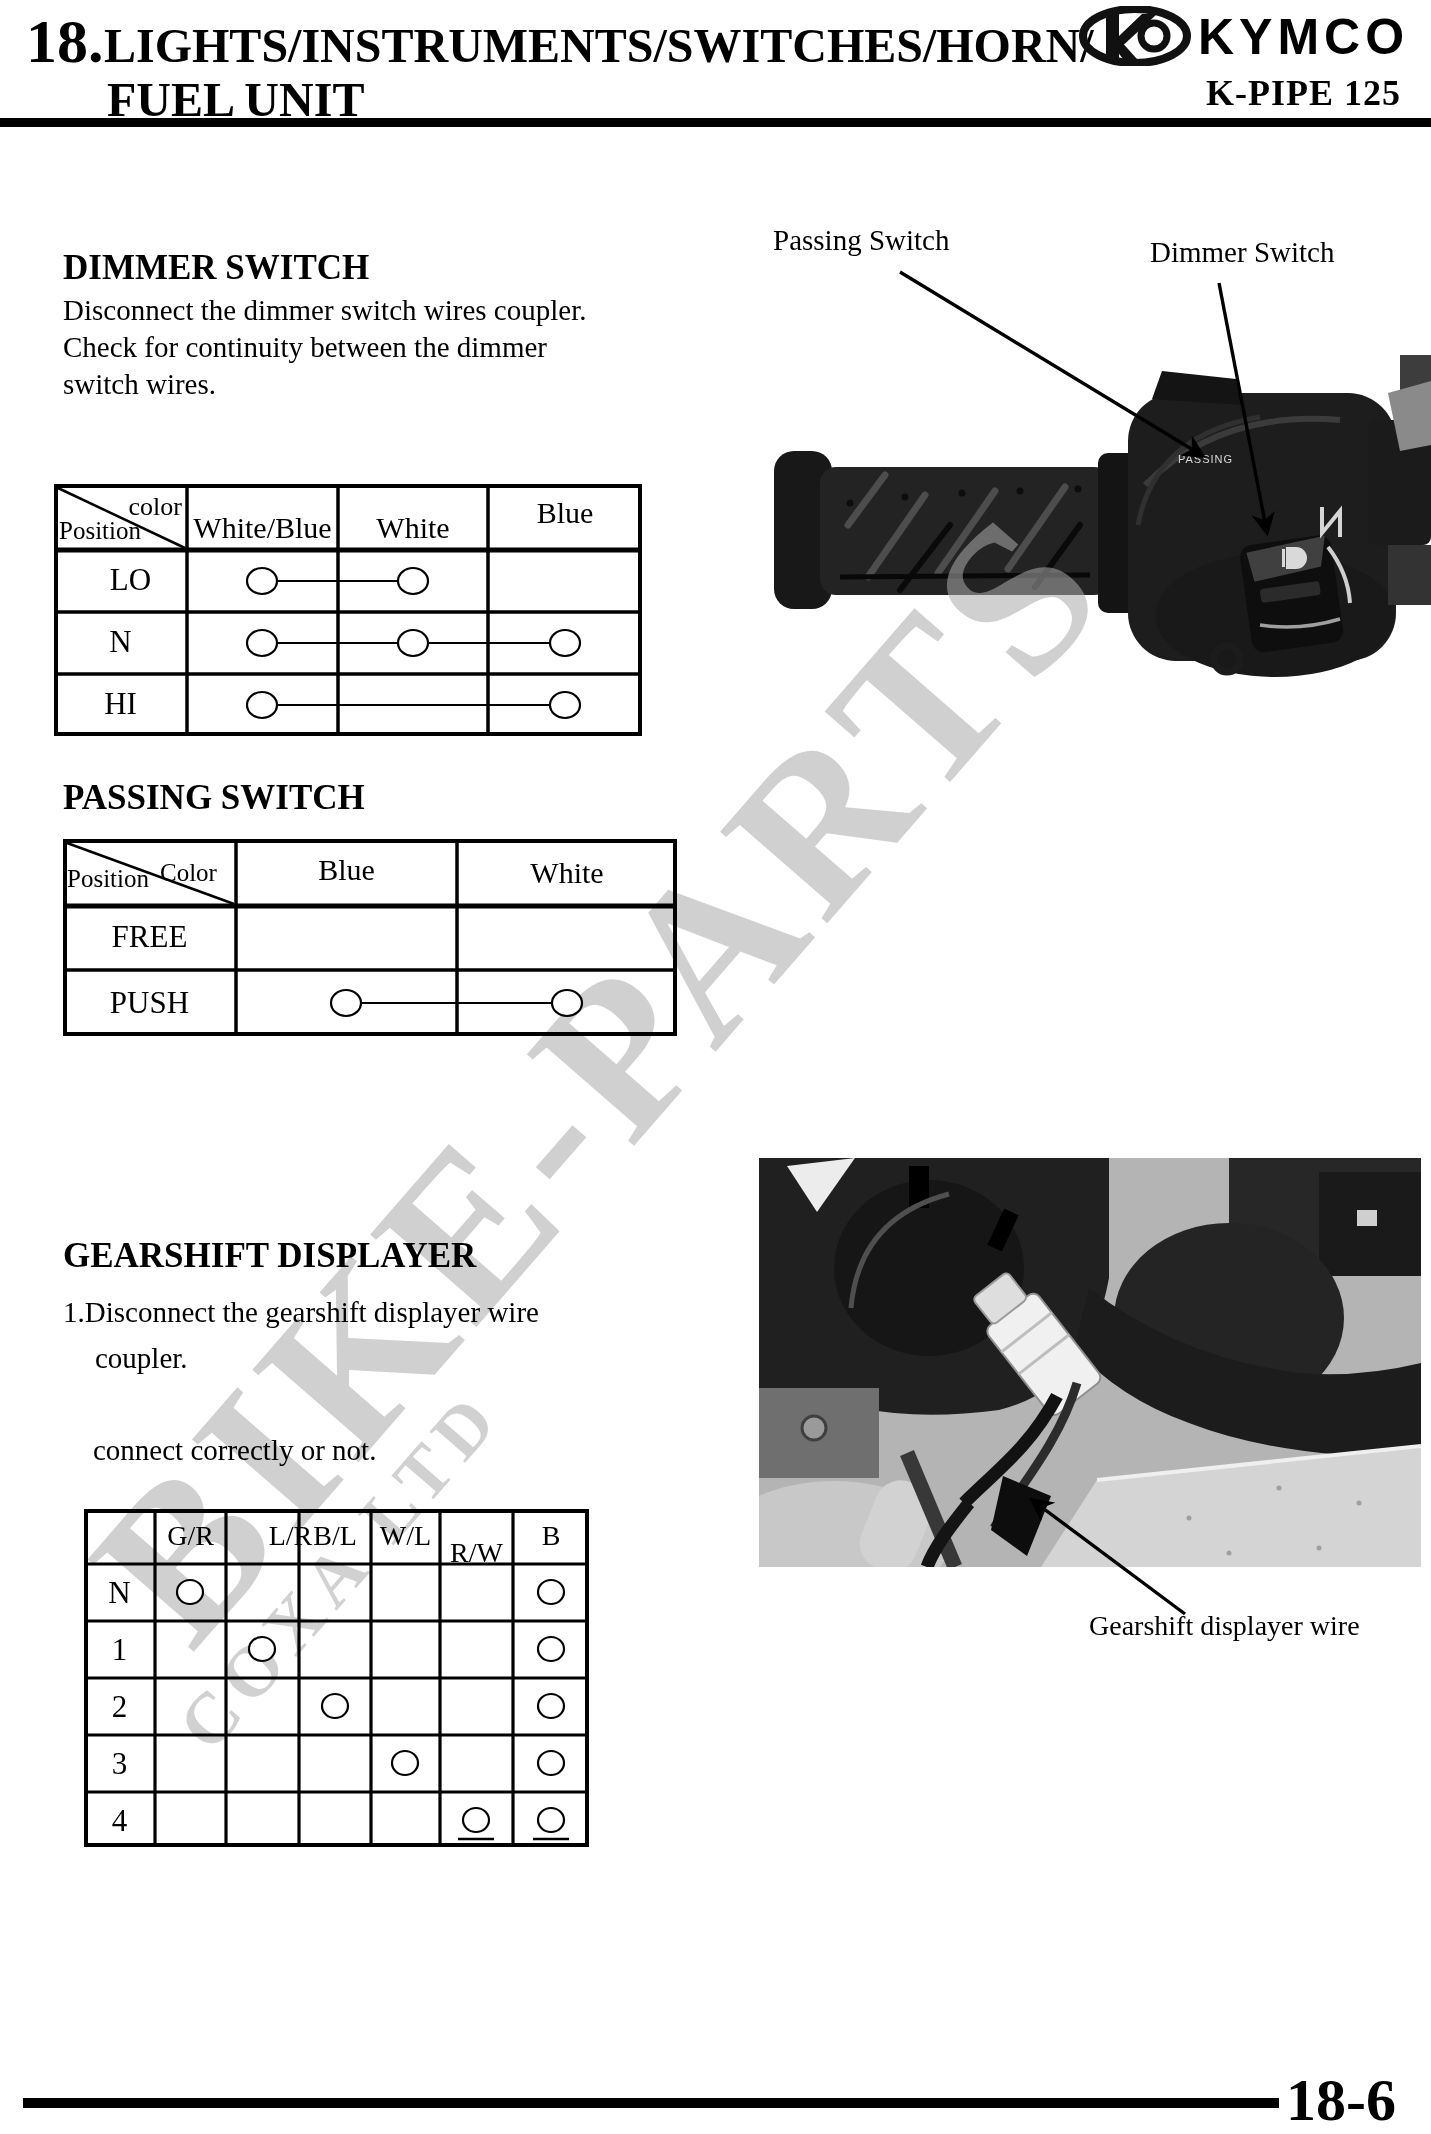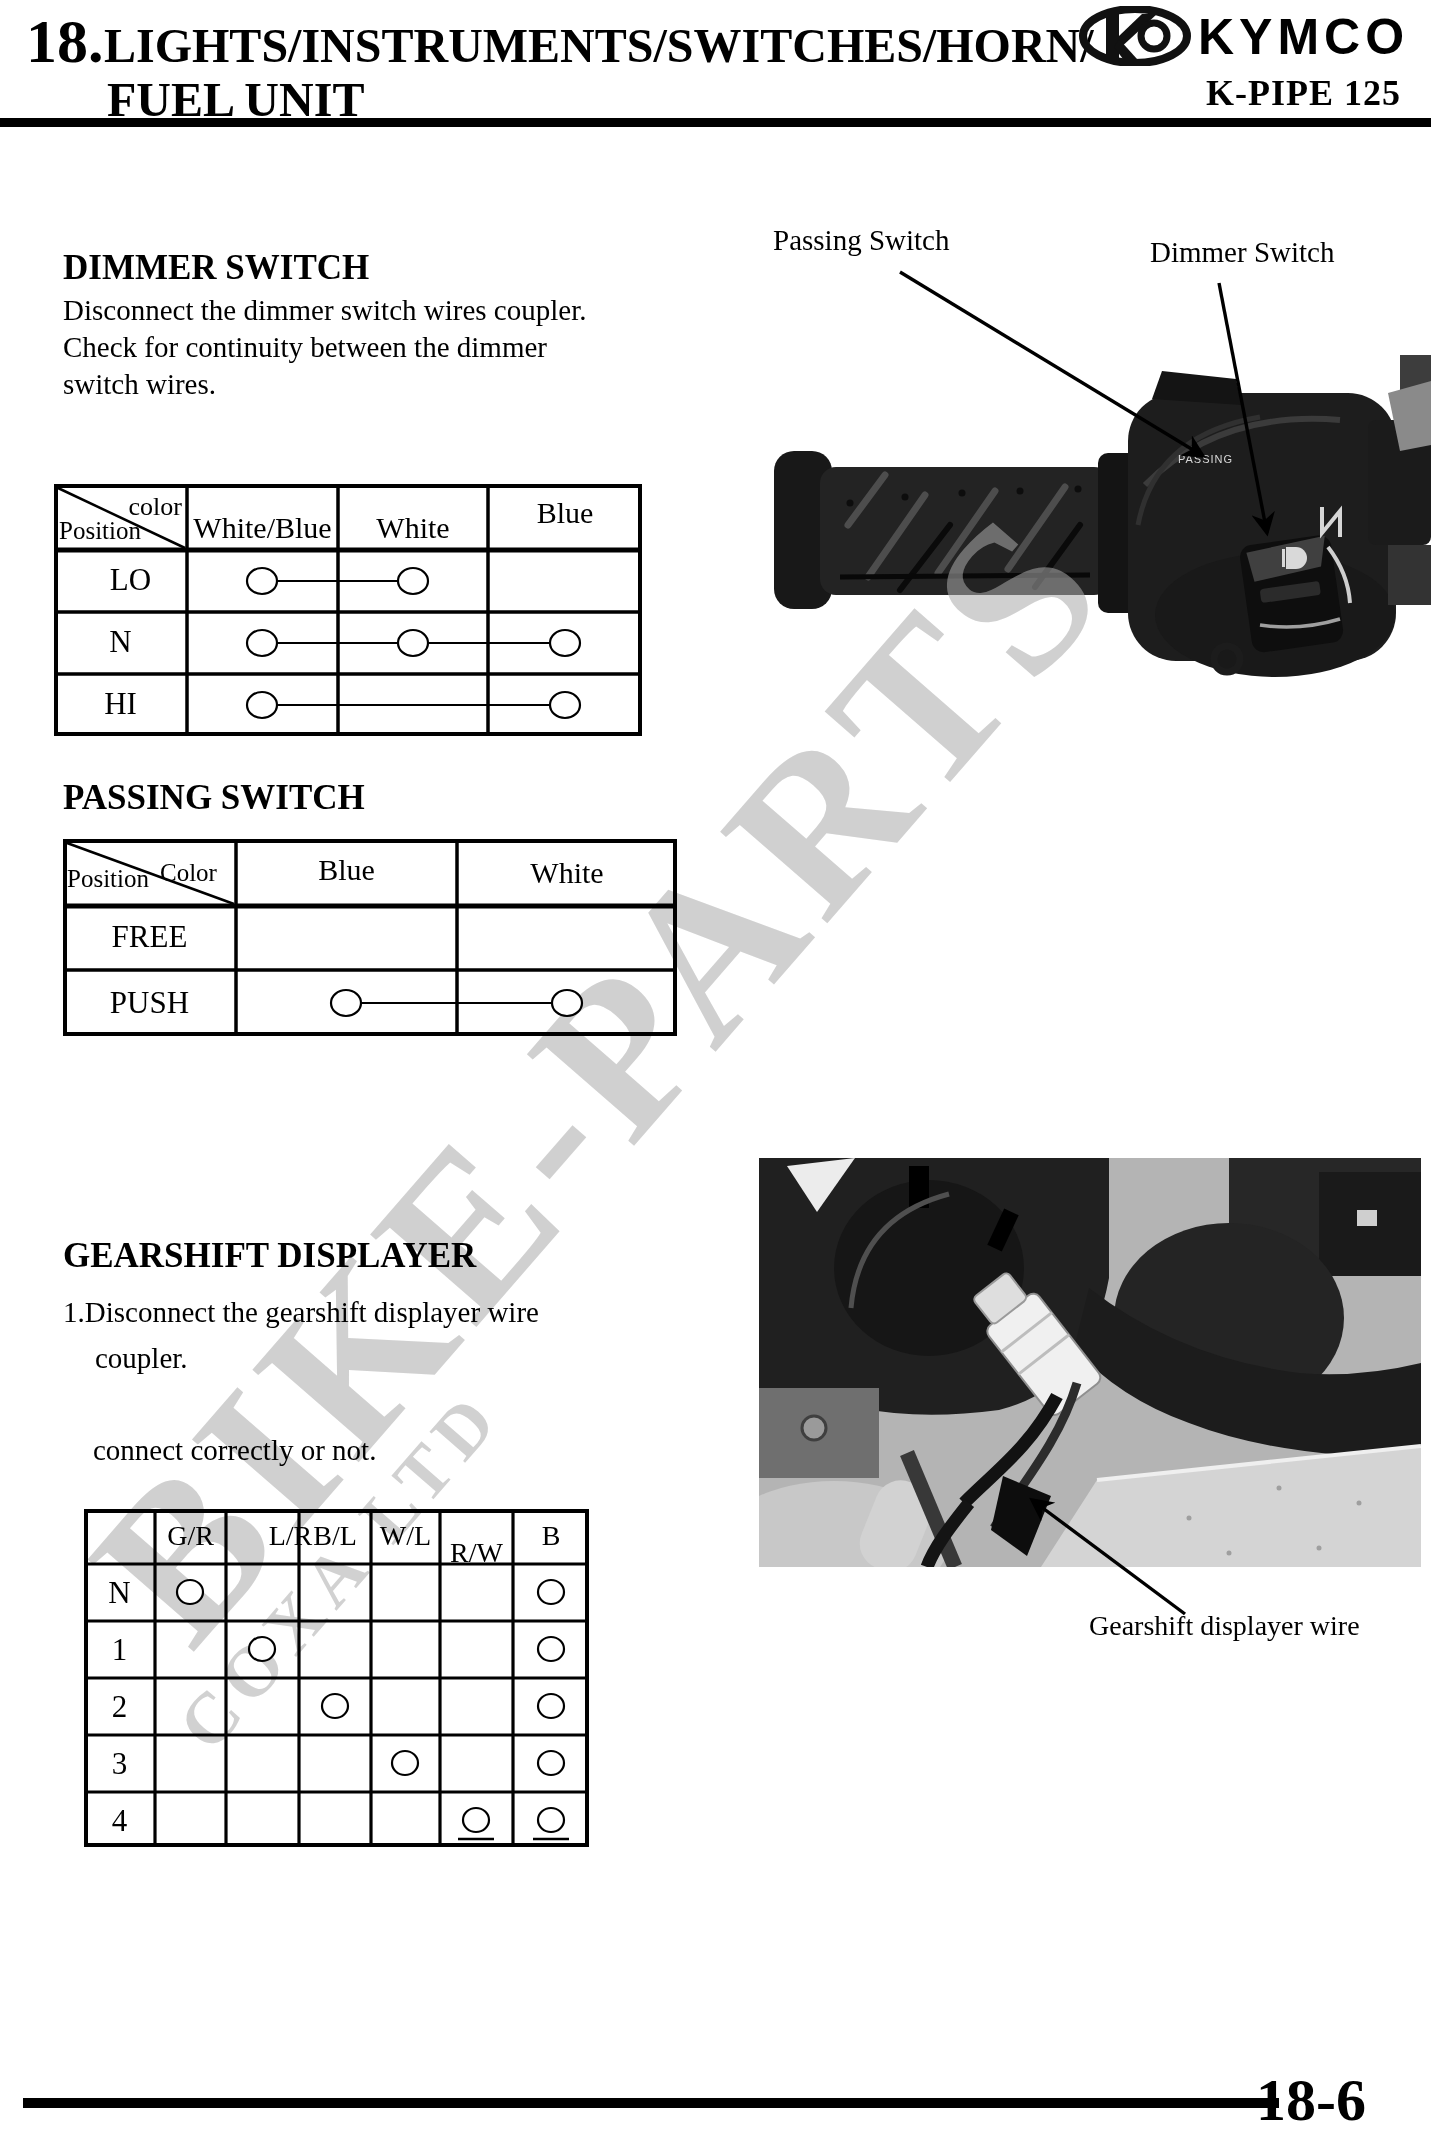--- a/index.html
+++ b/index.html
@@ -250,15 +250,15 @@
       <marker id="ah" viewBox="0 0 10 10" refX="8.5" refY="5" markerWidth="7" markerHeight="7" orient="auto" markerUnits="strokeWidth">
         <path d="M0,0 L10,5 L0,10 L3,5 z" fill="#000"></path>
       </marker>
     </defs>
     <line x1="900" y1="272" x2="1203" y2="456" stroke="#000" stroke-width="3.4" marker-end="url(#ah)"></line>
     <line x1="1219" y1="283" x2="1267" y2="533" stroke="#000" stroke-width="3.4" marker-end="url(#ah)"></line>
     <line x1="1185" y1="1614" x2="1032" y2="1500" stroke="#000" stroke-width="3.4" marker-end="url(#ah)"></line>
   </svg>
 
   <div class="rule" style="left:23px;top:2098px;width:1256px;height:10px;"></div>
-  <div class="abs b ink" style="left:1256px;top:2066px;font-size:60px;">18-6</div>
+  <div class="abs b ink" style="left:1286px;top:2066px;font-size:60px;">18-6</div>
 
 </div>
 
 </body></html>

